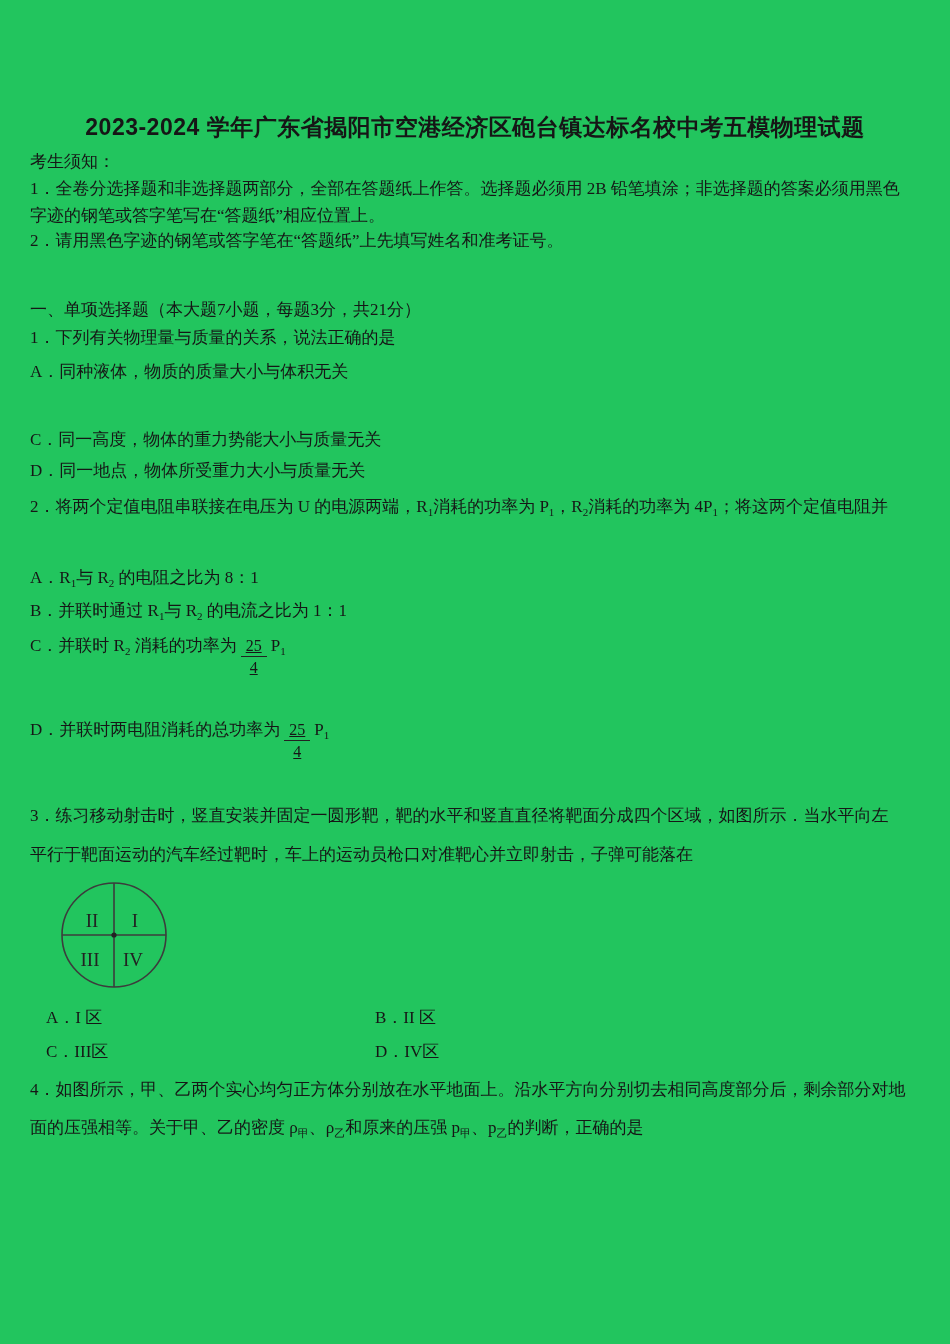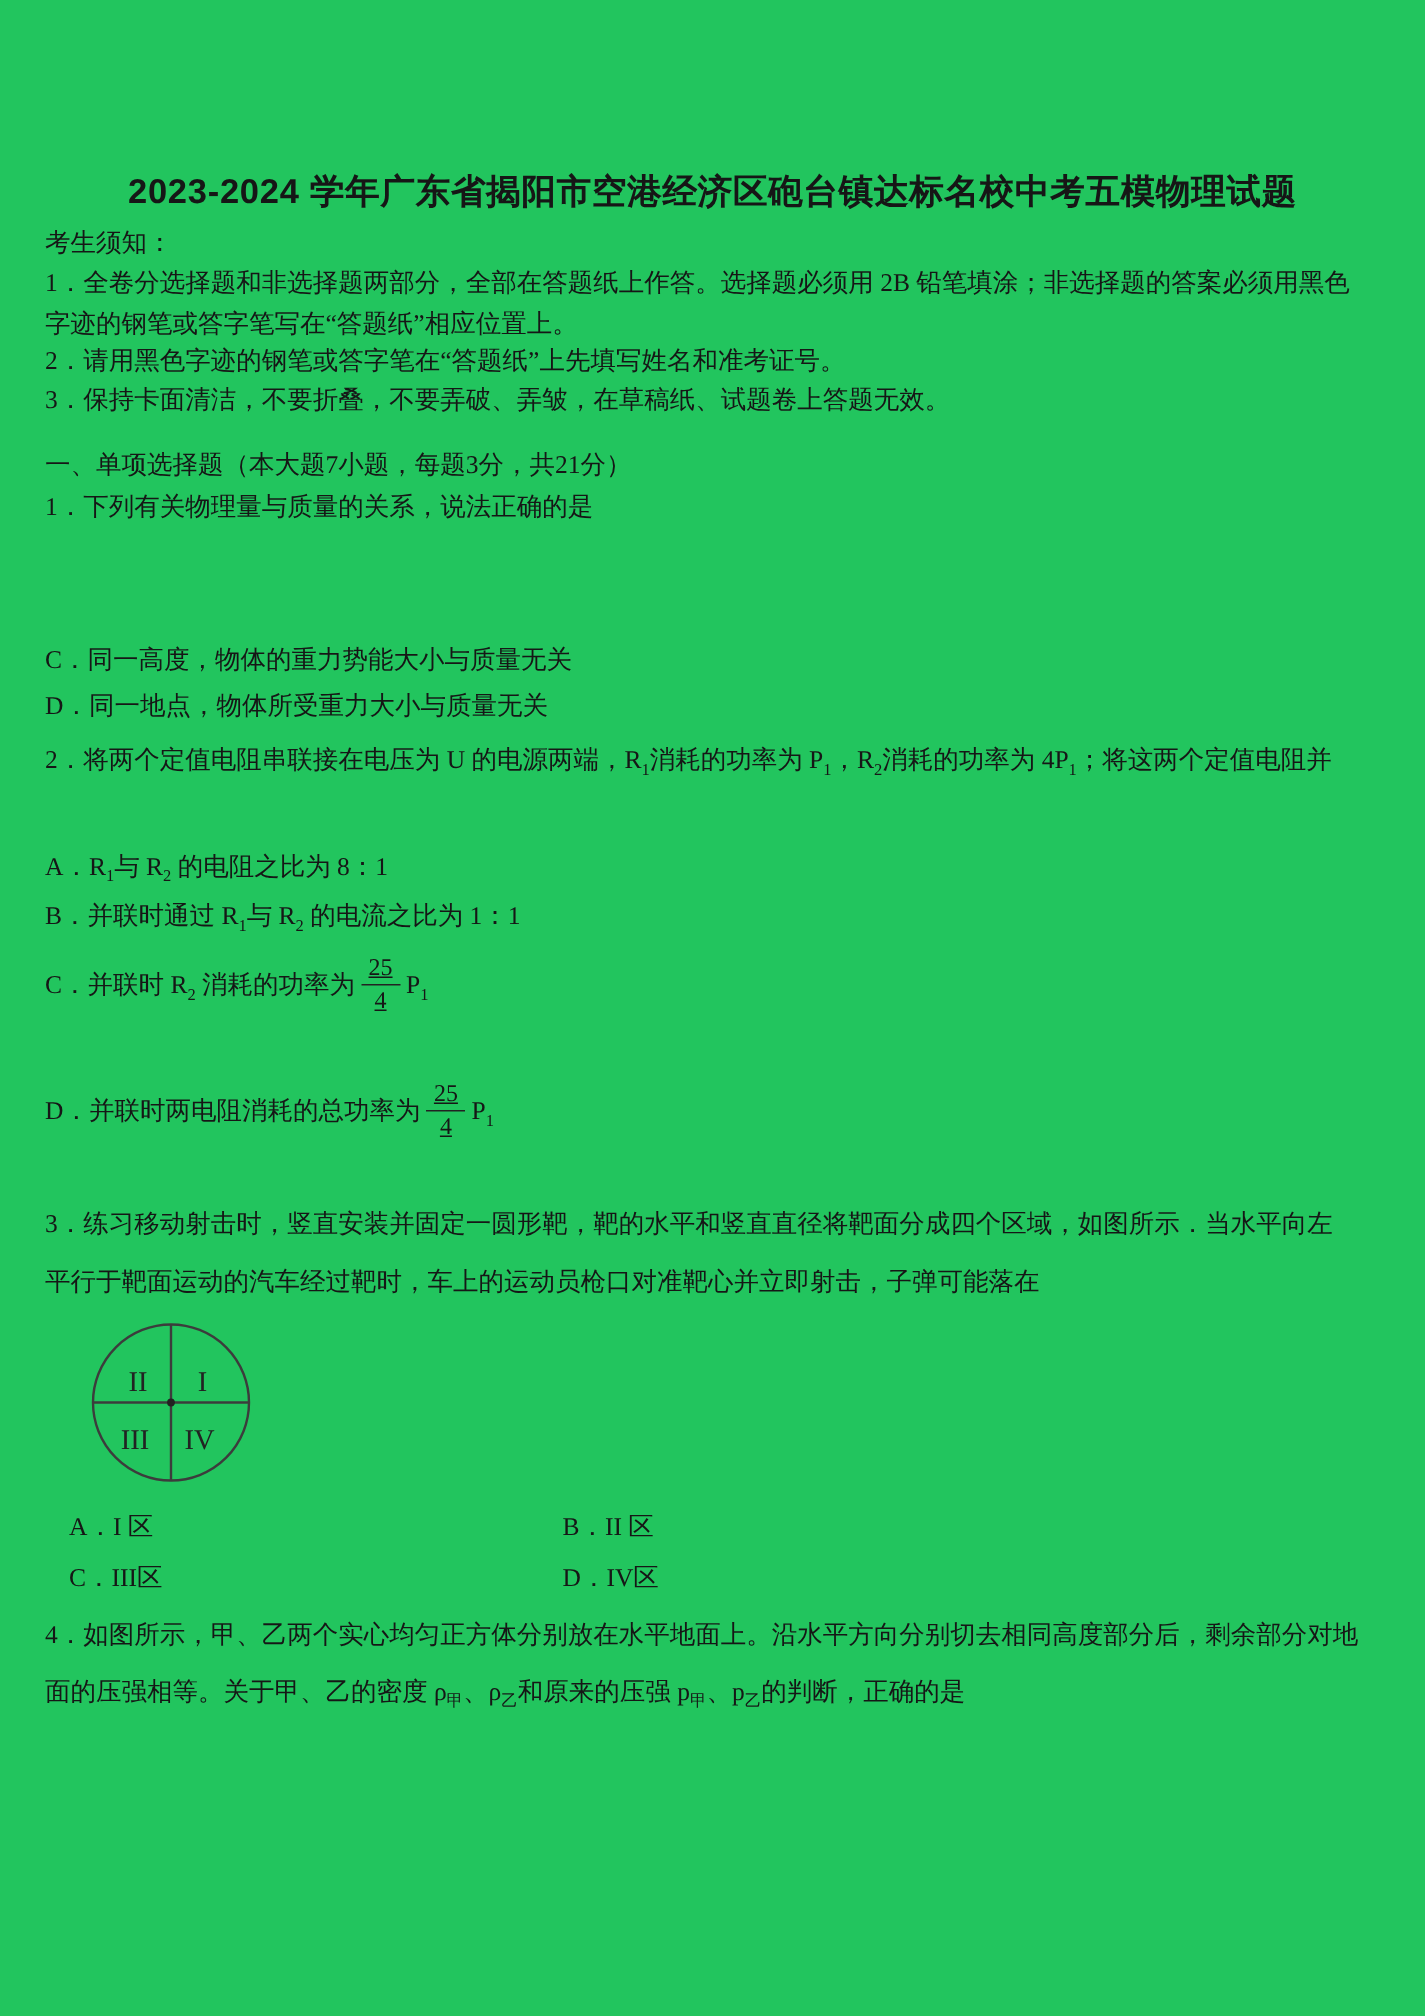--- a/index.html
+++ b/index.html
@@ -26,21 +26,21 @@
     white-space: nowrap;
   }
   .ln {
     position: absolute;
     left: 30px;
     font-size: 17px;
     line-height: 20px;
     white-space: nowrap;
   }
   sub { font-size: 11px; line-height: 0; }
-  .opt-frac { display: flex; align-items: center; }
+  .opt-frac { display: flex; }
   .frac {
     display: inline-block;
     vertical-align: middle;
     text-align: center;
     font-size: 16px;
     line-height: 1.2;
     margin: 0 4px;
     text-decoration: underline;
   }
   .frac .num { display: block; border-bottom: 1.4px solid #222; padding: 0 5px 1px; }
@@ -56,25 +56,25 @@
 <body>
 
 <div class="page">
 
   <div class="title">2023-2024 学年广东省揭阳市空港经济区砲台镇达标名校中考五模物理试题</div>
 
   <div class="ln" style="top:152px">考生须知：</div>
   <div class="ln" style="top:179px">1．全卷分选择题和非选择题两部分，全部在答题纸上作答。选择题必须用 2B 铅笔填涂；非选择题的答案必须用黑色</div>
   <div class="ln" style="top:206px">字迹的钢笔或答字笔写在“答题纸”相应位置上。</div>
   <div class="ln" style="top:231px">2．请用黑色字迹的钢笔或答字笔在“答题纸”上先填写姓名和准考证号。</div>
-  <div class="ln" style="top:257px">3．保持卡面清洁，不要折叠，不要弄破、弄皱，在草稿纸、试题卷上答题无效。</div>
 
   <div class="ln" style="top:300px">一、单项选择题（本大题7小题，每题3分，共21分）</div>
 
   <div class="ln" style="top:328px">1．下列有关物理量与质量的关系，说法正确的是</div>
+  <div class="ln" style="top:362px">A．同种液体，物质的质量大小与体积无关</div>
   <div class="ln" style="top:430px">C．同一高度，物体的重力势能大小与质量无关</div>
   <div class="ln" style="top:461px">D．同一地点，物体所受重力大小与质量无关</div>
 
   <div class="ln" style="top:497px"><span>2．将两个定值电阻串联接在电压为 U 的电源两端，R</span><sub>1</sub><span>消耗的功率为 P</span><sub>1</sub><span>，R</span><sub>2</sub><span>消耗的功率为 4P</span><sub>1</sub><span>；将这两个定值电阻并</span></div>
   <div class="ln" style="top:568px"><span>A．R</span><sub>1</sub><span>与 R</span><sub>2</sub><span> 的电阻之比为 8：1</span></div>
   <div class="ln" style="top:601px"><span>B．并联时通过 R</span><sub>1</sub><span>与 R</span><sub>2</sub><span> 的电流之比为 1：1</span></div>
 
   <div class="ln opt-frac" style="top:636px">
     <span><span>C．并联时 R</span><sub>2</sub><span> 消耗的功率为</span></span>
     <span class="frac">

